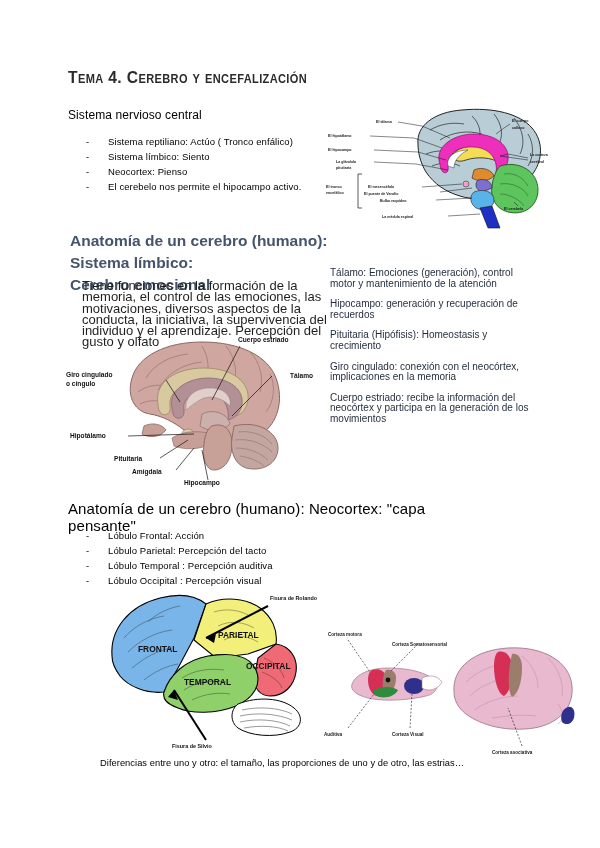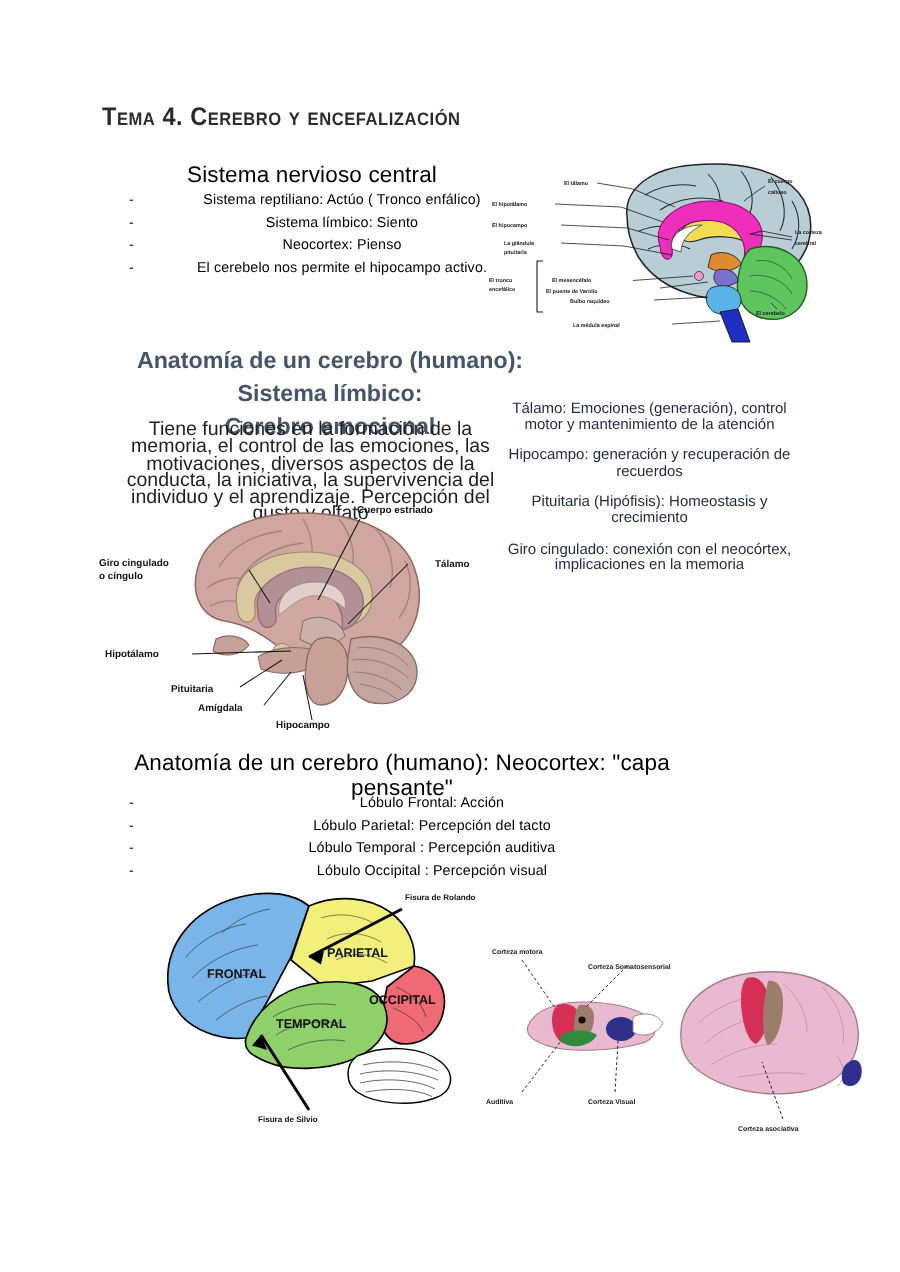--- a/index.html
+++ b/index.html
@@ -5,37 +5,37 @@
   * { box-sizing: border-box; }
   html, body { margin:0; padding:0; }
   body {
     width:600px; height:848px;
     background:#ffffff;
     font-family:"Liberation Sans", sans-serif;
     color:#000;
     position:relative;
     overflow:hidden;
   }
-  .page { position:relative; width:600px; height:749px;text-align:center; }
+  .page { position:relative; width:600px; height:749px; }
 
   
   .doc-title{
     position:absolute; left:68px; top:68px;
     font-family:"Liberation Sans Narrow","Liberation Sans",sans-serif;
     font-size:17px; font-weight:700; color:#2b2b2b;
     letter-spacing:.4px;
     font-variant: small-caps;
     transform: scaleX(.92);
     transform-origin: left center;
     white-space:nowrap;
   }
 
   
   .snc { position:absolute; left:68px; top:108px; width:280px; }
-  .snc-head{ font-size:15px; color:#000; margin-bottom:1px; letter-spacing:.1px;}
+  .snc-head{ font-size:12px; color:#000; margin-bottom:12px; letter-spacing:.1px;}
   .bullets{ list-style:none; margin:0; padding:0; }
   .bullets li{
     font-size:9.5px; line-height:15px; color:#000;
     padding-left:40px; position:relative; letter-spacing:.1px;
   }
   .bullets li .dash{ position:absolute; left:18px; top:0; }
 
   
   .fig1{ position:absolute; left:322px; top:104px; width:268px; height:126px; }
   .fig1 svg{ display:block; }
@@ -190,20 +190,21 @@
     <div>Cerebro emocional</div>
   </div>
 
   <div class="limb-par">Tiene funciones en la formación de la memoria, el control de las emociones, las motivaciones, diversos aspectos de la conducta, la iniciativa, la supervivencia del individuo y el aprendizaje. Percepción del gusto y olfato</div>
 
   <div class="limb-right">
     <p>Tálamo: Emociones (generación), control motor y mantenimiento de la atención</p>
     <p>Hipocampo: generación y recuperación de recuerdos</p>
     <p>Pituitaria (Hipófisis): Homeostasis y crecimiento</p>
     <p>Giro cingulado: conexión con el neocórtex, implicaciones en la memoria</p>
+    <p>Cuerpo estriado: recibe la información del neocórtex y participa en la generación de los movimientos</p>
   </div>
 
   <div class="fig2">
     <svg width="275" height="160" viewBox="0 0 275 160" xmlns="http://www.w3.org/2000/svg">
 
       <path d="M70 48 C76 26 104 12 140 12 C178 12 206 26 214 48 C222 70 216 92 200 104
                C186 115 168 118 150 114 C140 112 130 106 122 100 C112 92 100 86 88 84
                C74 82 64 68 70 48 Z" fill="#cfa6a0" stroke="#8d6660" stroke-width="1"></path>
 
       <g fill="none" stroke="#a5807a" stroke-width=".9">
@@ -366,14 +367,15 @@
       </g>
 
       <text class="c4lbl" x="6" y="12">Corteza motora</text>
       <text class="c4lbl" x="70" y="22">Corteza Somatosensorial</text>
       <text class="c4lbl" x="2" y="112">Auditiva</text>
       <text class="c4lbl" x="70" y="112">Corteza Visual</text>
       <text class="c4lbl" x="170" y="130">Corteza asociativa</text>
     </svg>
   </div>
 
+  <div class="bottom-line">Diferencias entre uno y otro: el tamaño, las proporciones de uno y de otro, las estrias…</div>
 
 </div>
 
 </body></html>

